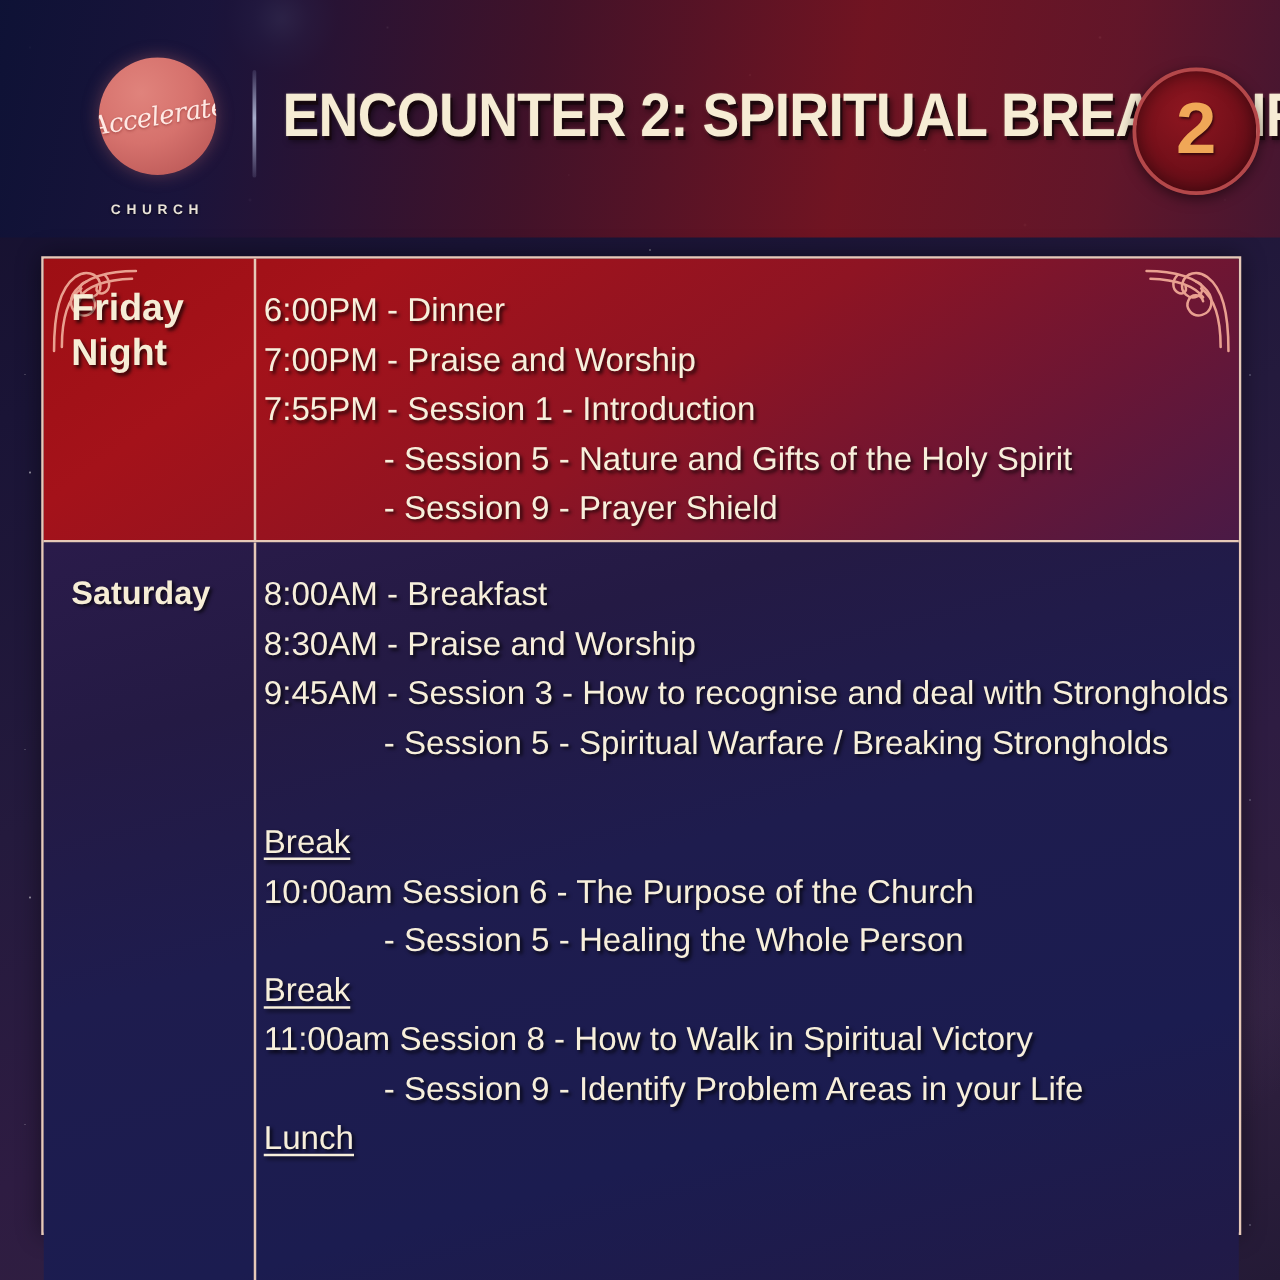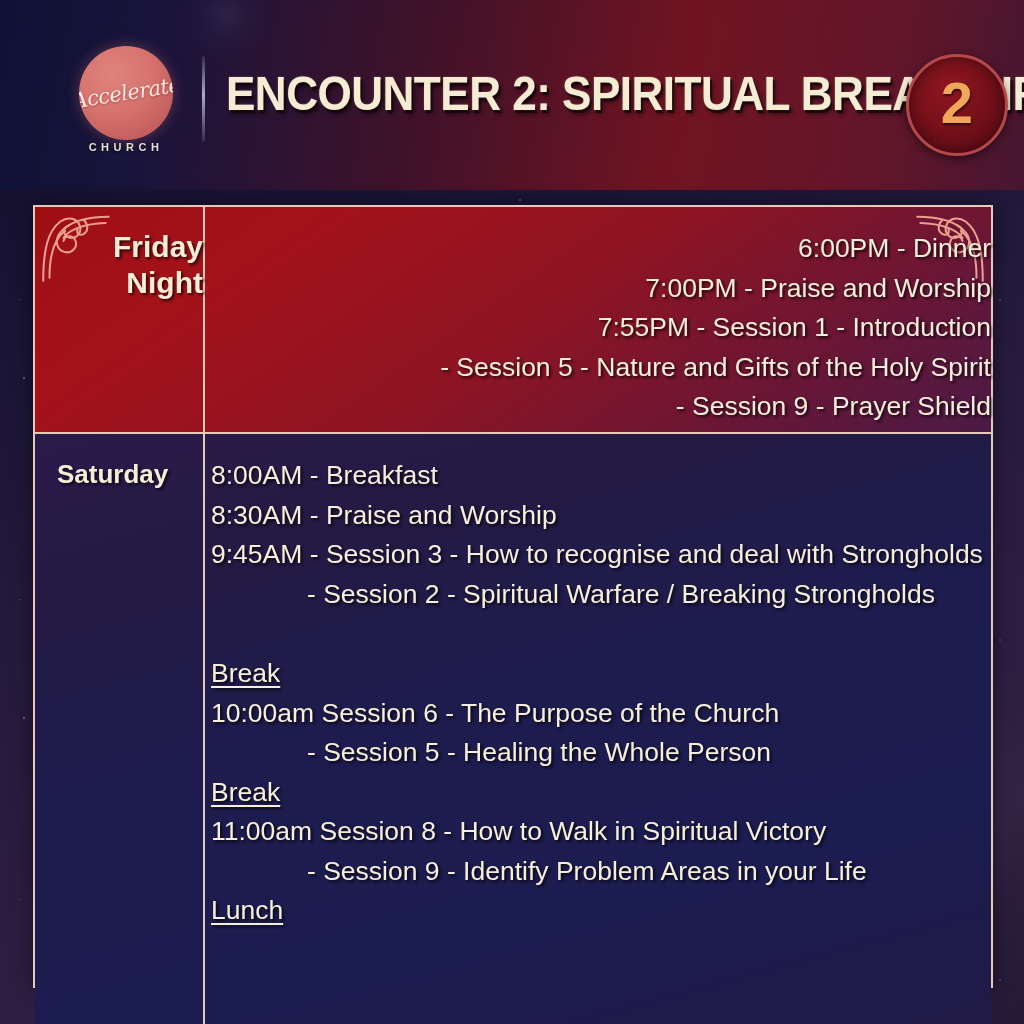--- a/index.html
+++ b/index.html
@@ -112,21 +112,21 @@
     font-family: "DejaVu Serif", serif;
     font-style: italic;
     font-size: 21px;
     color: #ffe9e4;
     letter-spacing: -0.5px;
     transform: rotate(-9deg);
     text-shadow: 0 1px 2px rgba(120,30,30,.5);
     white-space: nowrap;
   }
   .logo-sub {
-    margin-top: 1px;
+    margin-top: 22px;
     font-size: 11px;
     letter-spacing: 4.5px;
     color: #e9e2d8;
     font-weight: 600;
     text-shadow: 0 1px 2px rgba(0,0,0,.7);
   }
 
   .divider-vert {
     position: absolute;
     left: 202px; top: 56px;
@@ -188,21 +188,20 @@
 
   .row {
     position: relative;
     display: flex;
     box-sizing: border-box;
   }
   .row-friday {
     height: 227px;
     background: linear-gradient(145deg, #9e0f14 0%, #a4121a 22%, #8e1423 52%, #6a1635 78%, #4a1a46 100%);
     border-bottom: 2px solid #e6c9b8;
-    text-align: right;
   }
   .row-saturday {
     height: 692px;
     background: linear-gradient(165deg, #2a1b4a 0%, #241a44 18%, #1e1c4e 40%, #1b1c50 66%, #201a48 86%, #241b42 100%);
   }
 
   .daycell {
     width: 170px;
     flex: 0 0 170px;
     border-right: 2px solid #e6c9b8;
@@ -354,21 +353,21 @@
       </div>
 
       <div class="daycell">
         <div class="daycell-label">Saturday</div>
       </div>
 
       <div class="itemcell">
         <div class="line">8:00AM - Breakfast</div>
         <div class="line">8:30AM - Praise and Worship</div>
         <div class="line">9:45AM - Session 3 - How to recognise and deal with Strongholds</div>
-        <div class="line indent">- Session 2 - Spiritual Warfare / Breaking Strongholds</div>
+        <div class="line indent">- Session 5 - Spiritual Warfare / Breaking Strongholds</div>
         <div class="line gap"></div>
         <div class="line underline"><span>Break</span></div>
         <div class="line">10:00am  Session 6 - The Purpose of the Church</div>
         <div class="line indent">- Session 5 - Healing the Whole Person</div>
         <div class="line underline"><span>Break</span></div>
         <div class="line">11:00am  Session 8 - How to Walk in Spiritual Victory</div>
         <div class="line indent">- Session 9 - Identify Problem Areas in your Life</div>
         <div class="line underline"><span>Lunch</span></div>
       </div>
     </div>

